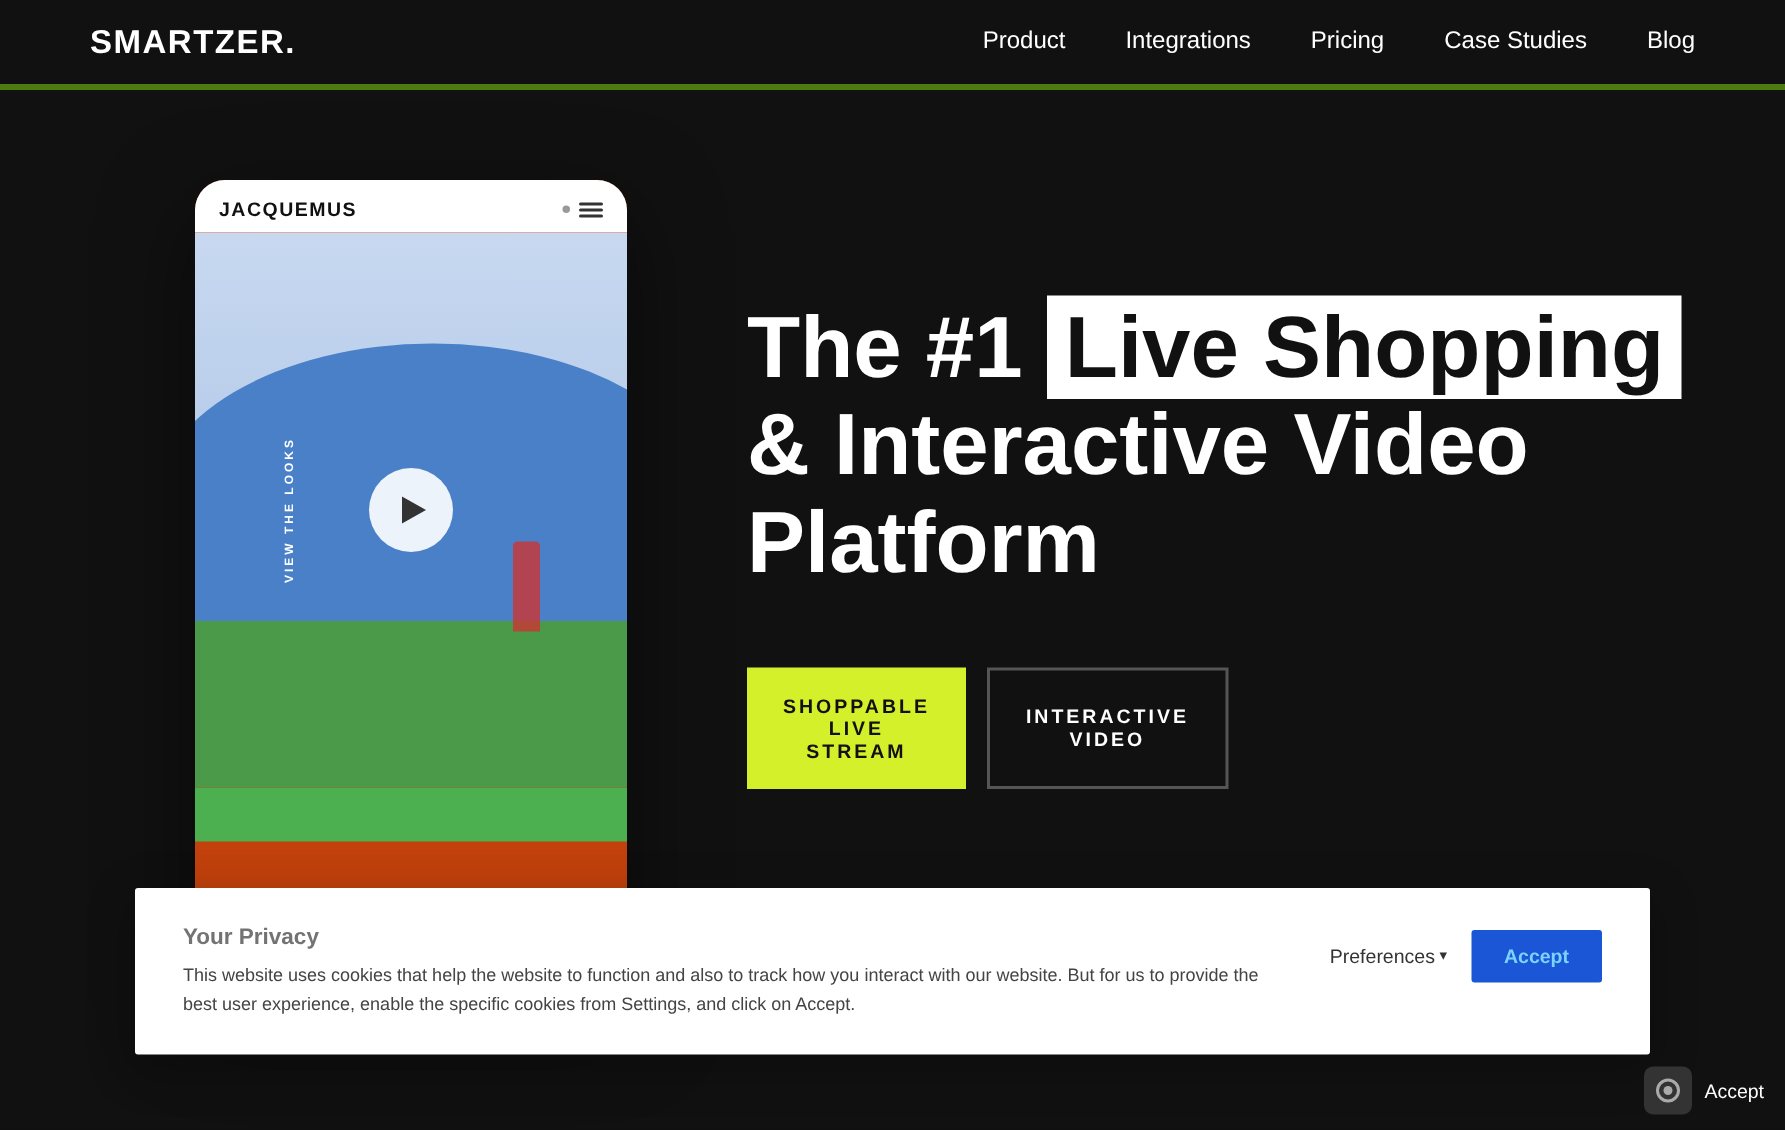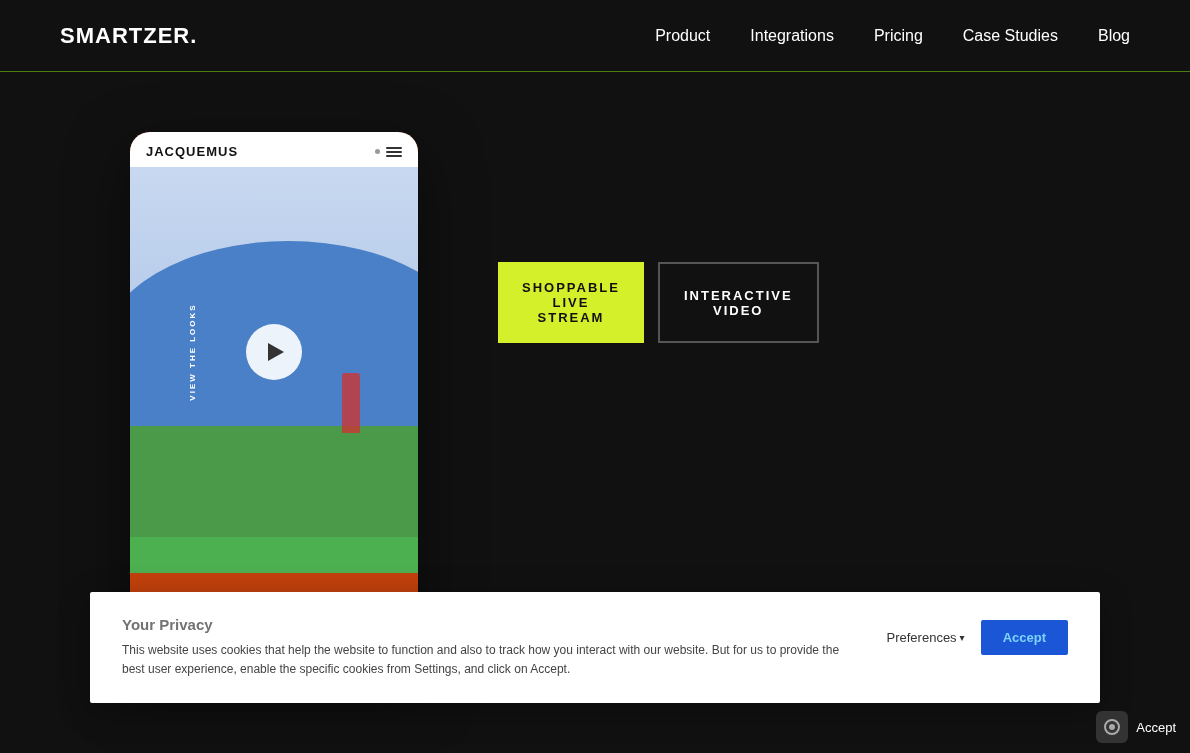--- a/index.html
+++ b/index.html
@@ -14,22 +14,22 @@
       position: relative;
     }
 
     
     nav {
       background: #111111;
       display: flex;
       align-items: center;
       justify-content: space-between;
       padding: 0 60px;
-      height: 72px;
-      border-bottom: 1px solid #4d7c0f;
+      height: 60px;
+      border-bottom: 4px solid #4d7c0f;
     }
 
     .logo {
       font-size: 22px;
       font-weight: 900;
       color: #ffffff;
       letter-spacing: 1px;
     }
 
     .nav-links {
@@ -412,20 +412,25 @@
       <div class="figure-silhouette"></div>
       <div class="play-btn">
         <div class="play-triangle"></div>
       </div>
     </div>
 
     <div class="phone-footer"></div>
   </div>
 
   <div class="hero-text">
+    <h1 class="hero-heading">
+      <span>The #1 </span><span class="highlight-box">Live Shopping</span><br>
+      <span>&amp; Interactive Video</span><br>
+      <span>Platform</span>
+    </h1>
 
     <div class="hero-cta-group">
       <button class="btn-yellow">SHOPPABLE LIVE STREAM</button>
       <button class="btn-outline">INTERACTIVE VIDEO</button>
     </div>
   </div>
 </section>
 
 <div class="cookie-banner">
   <div class="cookie-text-area">

